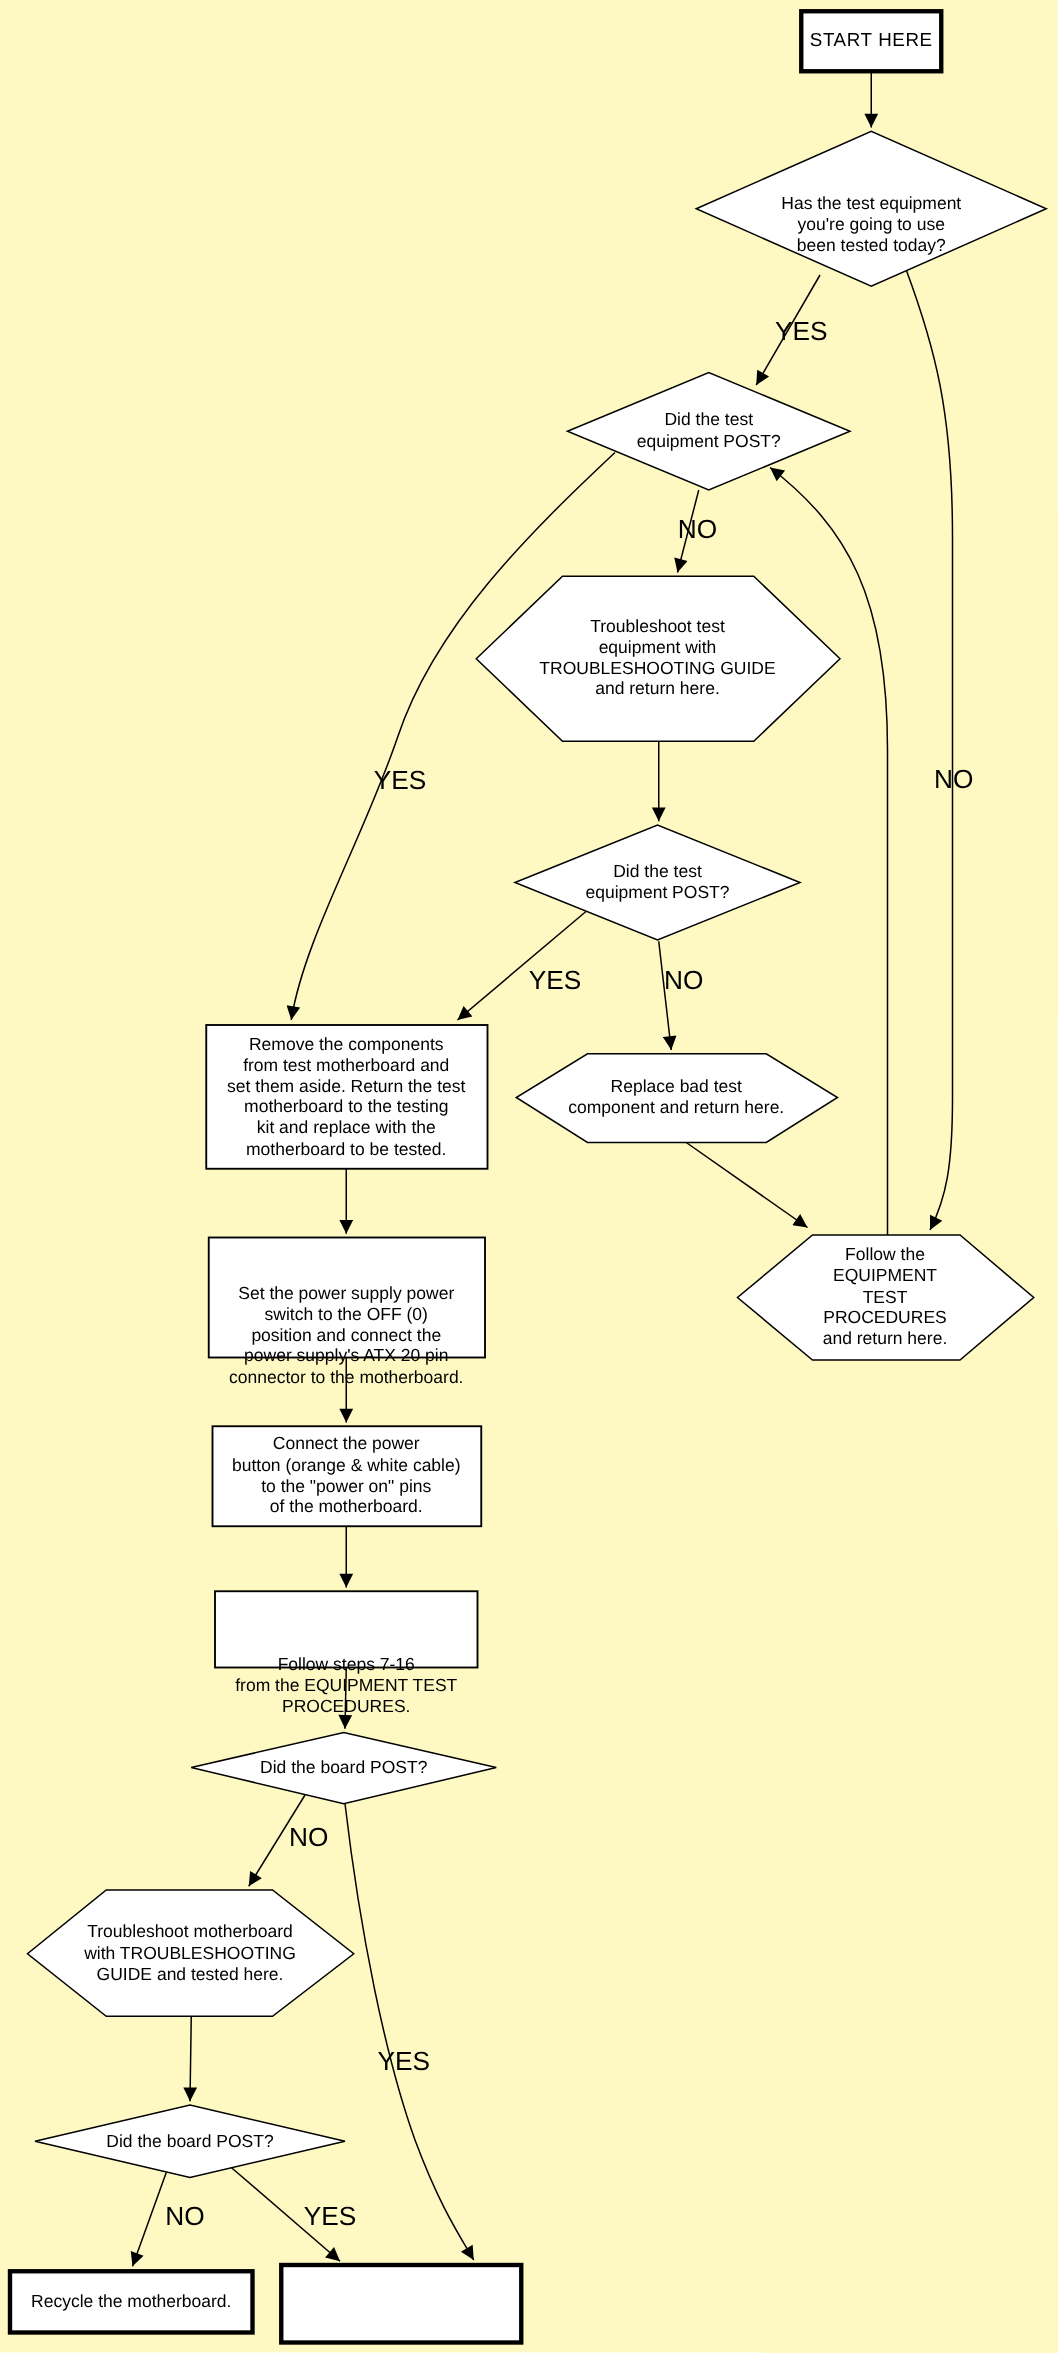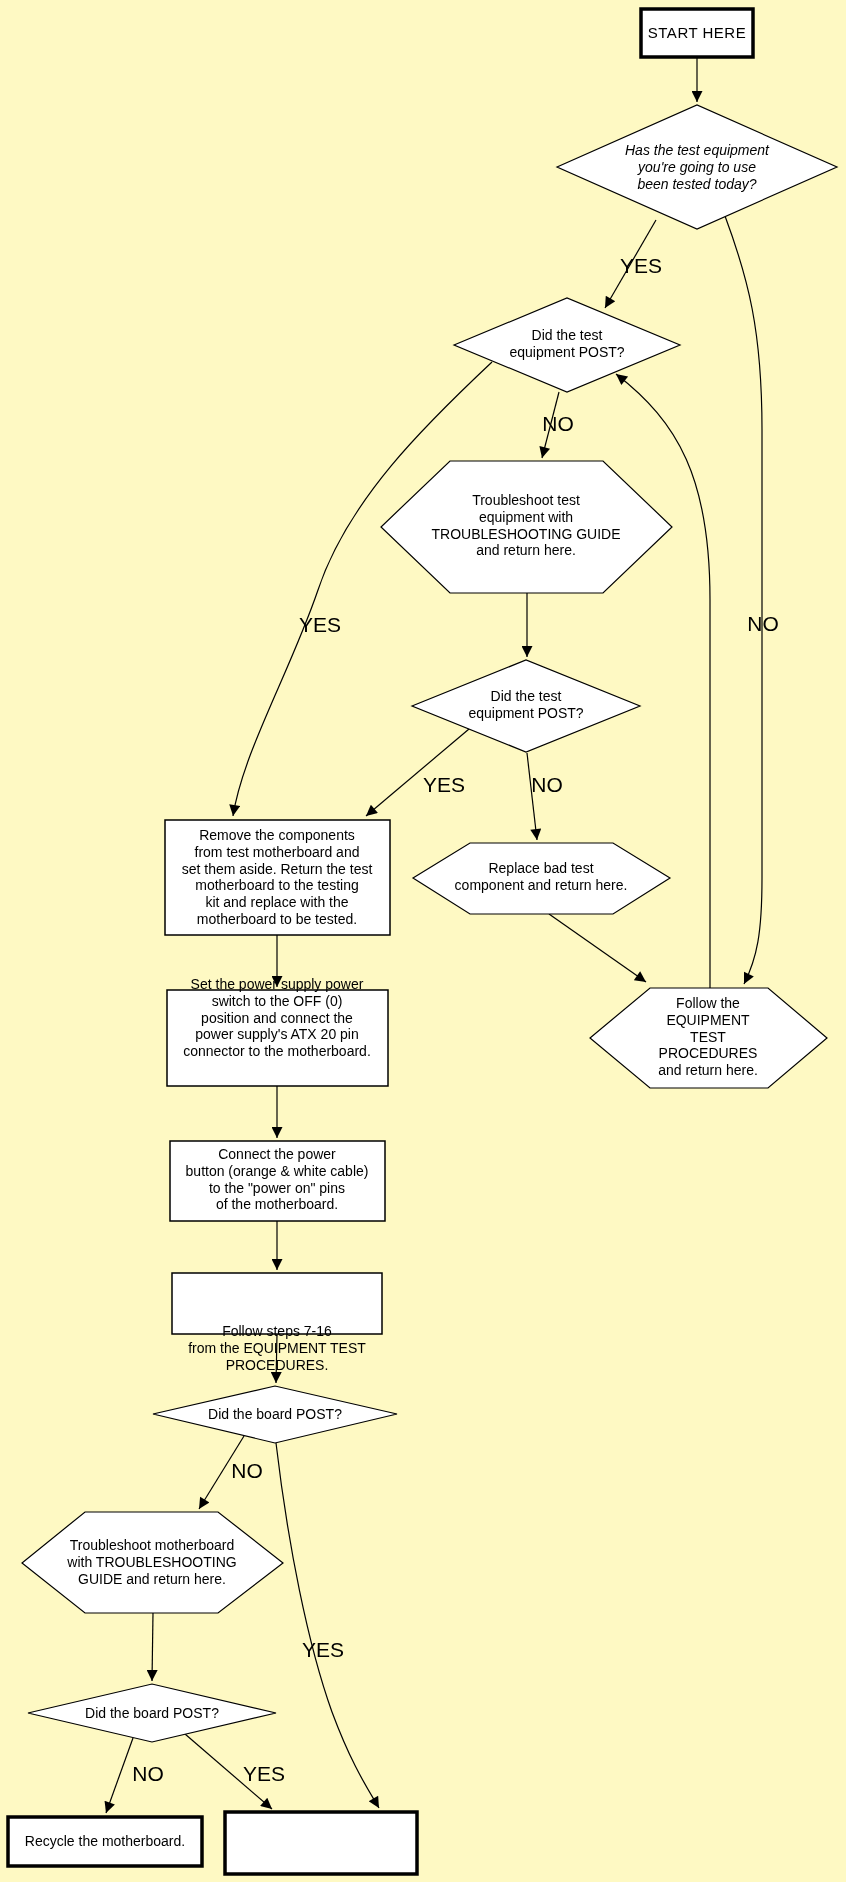--- a/index.html
+++ b/index.html
@@ -83,21 +83,21 @@
       <rect class="shape rect-plain" x="172" y="1273" width="210" height="61"></rect>
       <polygon class="shape" points="153,1414 275,1386 397,1414 275,1443"></polygon>
       <polygon class="shape" points="85,1512 218,1512 283,1563 218,1613 85,1613 22,1563"></polygon>
       <polygon class="shape" points="28,1713 152,1684 276,1713 152,1742"></polygon>
       <rect class="shape rect-bold" x="8" y="1817" width="194" height="49"></rect>
       <rect class="shape rect-bold" x="225" y="1812" width="192" height="62"></rect>
     </g>
   </svg>
 
   <div class="lbl start-lbl" style="left:697px; top:33px;">START HERE</div>
-  <div class="lbl" style="left:697px; top:167px;font-style:italic;">Has the test equipment
+  <div class="lbl" style="left:697px; top:179px;">Has the test equipment
 you're going to use
 been tested today?</div>
   <div class="lbl" style="left:567px; top:344px;">Did the test
 equipment POST?</div>
   <div class="lbl" style="left:526px; top:526px;">Troubleshoot test
 equipment with
 TROUBLESHOOTING GUIDE
 and return here.</div>
   <div class="lbl" style="left:526px; top:705px;">Did the test
 equipment POST?</div>
@@ -105,36 +105,36 @@
 component and return here.</div>
   <div class="lbl" style="left:277px; top:877px;">Remove the components
 from test motherboard and
 set them aside. Return the test
 motherboard to the testing
 kit and replace with the
 motherboard to be tested.</div>
   <div class="lbl" style="left:708px; top:1037px;">Follow the EQUIPMENT
 TEST PROCEDURES
 and return here.</div>
-  <div class="lbl" style="left:277px; top:1018px;">Set the power supply power
+  <div class="lbl" style="left:277px; top:1068px;">Set the power supply power
 switch to the OFF (0)
 position and connect the
 power supply's ATX 20 pin
 connector to the motherboard.</div>
   <div class="lbl" style="left:277px; top:1180px;">Connect the power
 button (orange &amp; white cable)
 to the "power on" pins
 of the motherboard.</div>
   <div class="lbl" style="left:277px; top:1348px;">Follow steps 7-16
 from the EQUIPMENT TEST
 PROCEDURES.</div>
   <div class="lbl" style="left:275px; top:1414px;">Did the board POST?</div>
   <div class="lbl" style="left:152px; top:1562px;">Troubleshoot motherboard
 with TROUBLESHOOTING
-GUIDE and return here.</div>
+GUIDE and tested here.</div>
   <div class="lbl" style="left:152px; top:1713px;">Did the board POST?</div>
   <div class="lbl" style="left:105px; top:1841px;">Recycle the motherboard.</div>
 
   <div class="elbl" style="left:641px; top:266px;">YES</div>
   <div class="elbl" style="left:763px; top:624px;">NO</div>
   <div class="elbl" style="left:558px; top:424px;">NO</div>
   <div class="elbl" style="left:320px; top:625px;">YES</div>
   <div class="elbl" style="left:444px; top:785px;">YES</div>
   <div class="elbl" style="left:547px; top:785px;">NO</div>
   <div class="elbl" style="left:247px; top:1471px;">NO</div>

